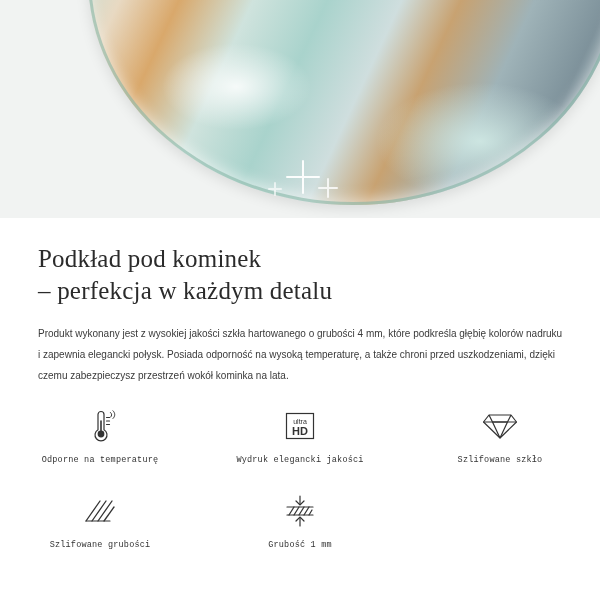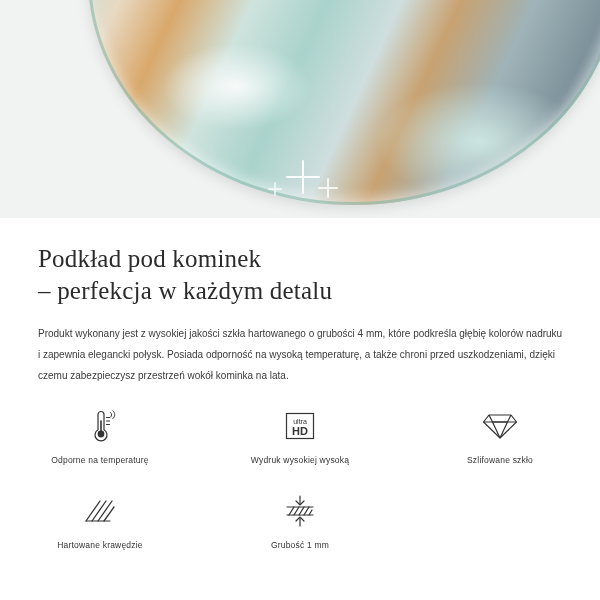--- a/index.html
+++ b/index.html
@@ -155,20 +155,21 @@
     display: flex;
     align-items: center;
     justify-content: center;
   }
   .feature .cap {
     margin-top: 8px;
     font-size: 8.5px;
     color: #333333;
     text-align: center;
     letter-spacing: .2px;
+    font-family: Liberation Mono, monospace;
   }
   svg { display: block; }
 </style>
 </head>
 <body>
 
 <div class="page">
 
   <div class="hero">
     <div class="hero-bg"></div>
@@ -207,21 +208,21 @@
     </div>
 
     <div class="feature">
       <div class="ico">
         <svg width="34" height="34" viewBox="0 0 34 34">
           <rect x="3.5" y="4.5" width="27" height="25" fill="none" stroke="#333" stroke-width="1.2"></rect>
           <text x="17" y="15" text-anchor="middle" font-family="Liberation Sans, sans-serif" font-size="7" fill="#333">ultra</text>
           <text x="17" y="26" text-anchor="middle" font-family="Liberation Sans, sans-serif" font-size="11" font-weight="bold" fill="#333">HD</text>
         </svg>
       </div>
-      <div class="cap">Wydruk wysokiej wysoką</div>
+      <div class="cap">Wydruk elegancki jakości</div>
     </div>
 
 
     <div class="feature">
       <div class="ico">
         <svg width="38" height="32" viewBox="0 0 38 32">
           <g fill="none" stroke="#333" stroke-width="1.2" stroke-linejoin="round">
             <path d="M8 5h22l5.5 7L19 28 2.5 12z"></path>
             <path d="M2.5 12h33"></path>
             <path d="M8 5l3.5 7L19 28"></path>
@@ -238,21 +239,21 @@
         <svg width="40" height="32" viewBox="0 0 40 32">
           <g fill="none" stroke="#333" stroke-width="1.3" stroke-linecap="round">
             <path d="M6 26L20 6"></path>
             <path d="M12 26L26 6"></path>
             <path d="M18 26L32 6"></path>
             <path d="M24 26L34 12"></path>
             <path d="M6 26h24" stroke-width="1.1"></path>
           </g>
         </svg>
       </div>
-      <div class="cap">Hartowane krawędzie</div>
+      <div class="cap">Szlifowane grubości</div>
     </div>
 
     <div class="feature">
       <div class="ico">
         <svg width="36" height="36" viewBox="0 0 36 36">
           <g stroke="#333" stroke-width="1.2" fill="none" stroke-linecap="round">
             <path d="M18 3v8"></path>
             <path d="M14 8l4 4 4-4"></path>
             <path d="M18 33v-8"></path>
             <path d="M14 28l4-4 4 4"></path>

